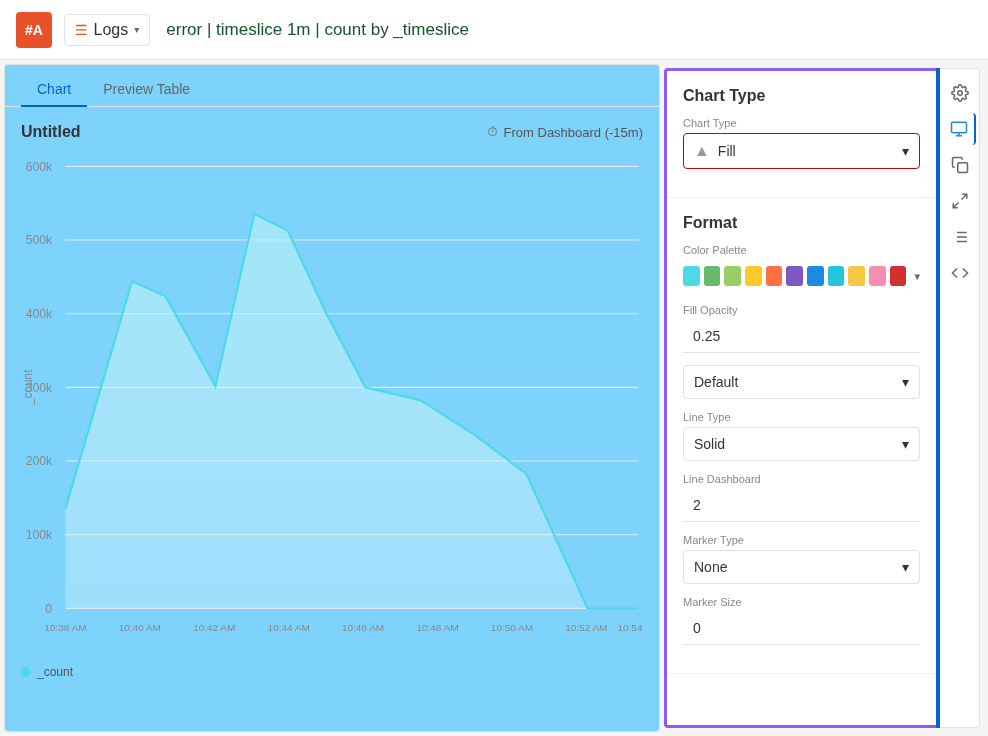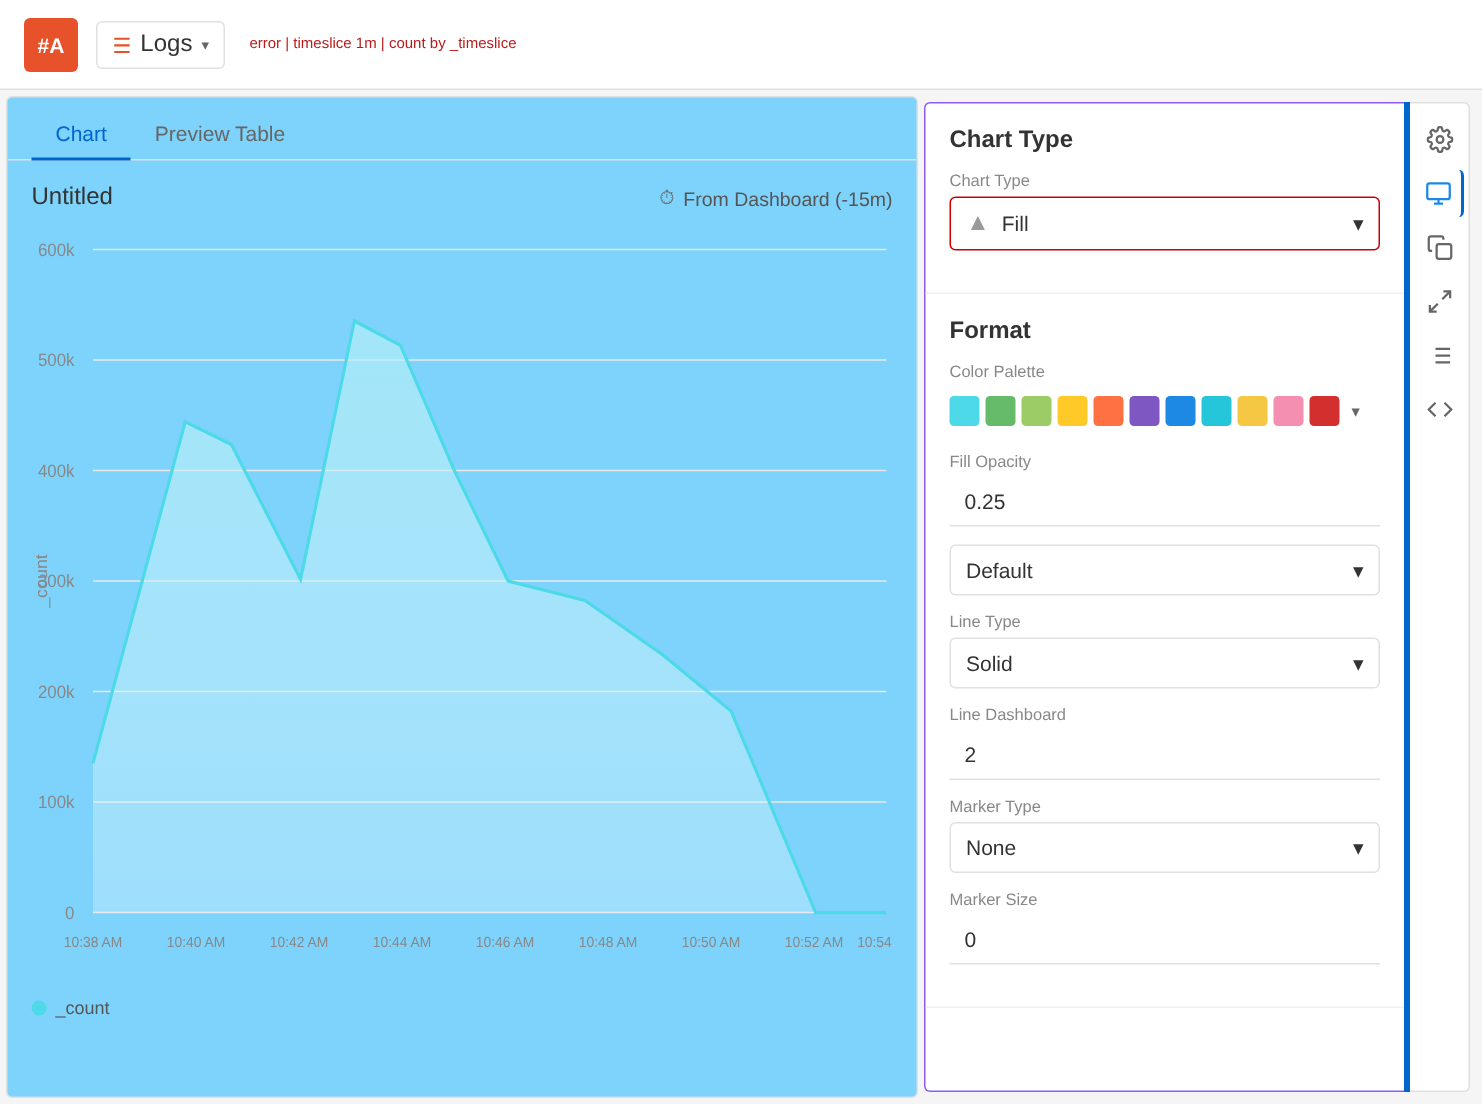--- a/index.html
+++ b/index.html
@@ -7,47 +7,47 @@
     
     .app-container { width: 988px; height: 736px; background: #f5f5f5; display: flex; flex-direction: column; }
     
     
     .top-bar { height: 60px; background: white; display: flex; align-items: center; padding: 0 16px; border-bottom: 1px solid #e0e0e0; flex-shrink: 0; }
     .hash-badge { width: 36px; height: 36px; background: #e8522a; color: white; font-weight: bold; font-size: 14px; display: flex; align-items: center; justify-content: center; border-radius: 4px; margin-right: 12px; }
     .source-selector { display: flex; align-items: center; gap: 6px; padding: 6px 10px; border: 1px solid #e0e0e0; border-radius: 4px; cursor: pointer; margin-right: 16px; }
     .source-icon { color: #e8522a; font-size: 14px; }
     .source-name { font-size: 16px; color: #333; }
     .chevron-sm { font-size: 10px; color: #666; }
-    .query-text { font-size: 10px; color: #b91c1c; }
+    .query-text { font-size: 17px; color: #14532d; }
     
     
     .content-area { display: flex; flex: 1; overflow: hidden; }
     
     
     .main-panel { flex: 1; background: #7dd3fc; display: flex; flex-direction: column; border: 1px solid #e0e0e0; margin: 4px; border-radius: 4px; overflow: hidden; }
     
     
     .tabs { display: flex; border-bottom: 1px solid #e0e0e0; padding: 0 16px; height: 42px; align-items: flex-end; flex-shrink: 0; }
     .tab { padding: 8px 16px; font-size: 14px; cursor: pointer; border-bottom: 2px solid transparent; margin-bottom: -1px; color: #666; }
     .tab.active { border-bottom: 2px solid #0066cc; color: #0066cc; font-weight: 500; }
     
     
     .chart-container { flex: 1; padding: 16px; position: relative; overflow: hidden; }
     .chart-header { display: flex; justify-content: space-between; align-items: center; margin-bottom: 8px; }
-    .chart-title { font-size: 16px; font-weight: 400; color: #333; }
+    .chart-title { font-size: 16px; font-weight: 700; color: #333; }
     .chart-time-badge { display: flex; align-items: center; gap: 6px; font-size: 13px; color: #555; }
     .clock-icon { color: #666; }
     
     .chart-wrapper { position: relative; width: 100%; height: calc(100% - 80px); }
     
     .chart-legend { display: flex; align-items: center; gap: 6px; margin-top: 4px; font-size: 12px; color: #555; }
     .legend-dot { width: 10px; height: 10px; border-radius: 50%; background: #4dd9e8; }
     
     
-    .settings-panel { width: 320px; background: white; border: 1px solid #8b5cf6; margin: 8px 8px 8px 0; border-radius: 4px; overflow-y: auto; flex-shrink: 0; }
+    .settings-panel { width: 272px; background: white; border: 3px solid #8b5cf6; margin: 8px 8px 8px 0; border-radius: 4px; overflow-y: auto; flex-shrink: 0; }
     
     .settings-section { padding: 16px; border-bottom: 1px solid #f0f0f0; }
     .settings-section-title { font-size: 16px; font-weight: 600; color: #333; margin-bottom: 12px; }
     
     .form-field { margin-bottom: 12px; }
     .form-label { font-size: 11px; color: #888; margin-bottom: 4px; display: block; }
     
     .select-box { width: 100%; padding: 8px 10px; border: 1px solid #e0e0e0; border-radius: 4px; font-size: 14px; color: #333; display: flex; align-items: center; justify-content: space-between; cursor: pointer; background: white; }
     .select-box.highlighted { border: 1px solid #cc0000; }
     .select-box-inner { display: flex; align-items: center; gap: 8px; }

